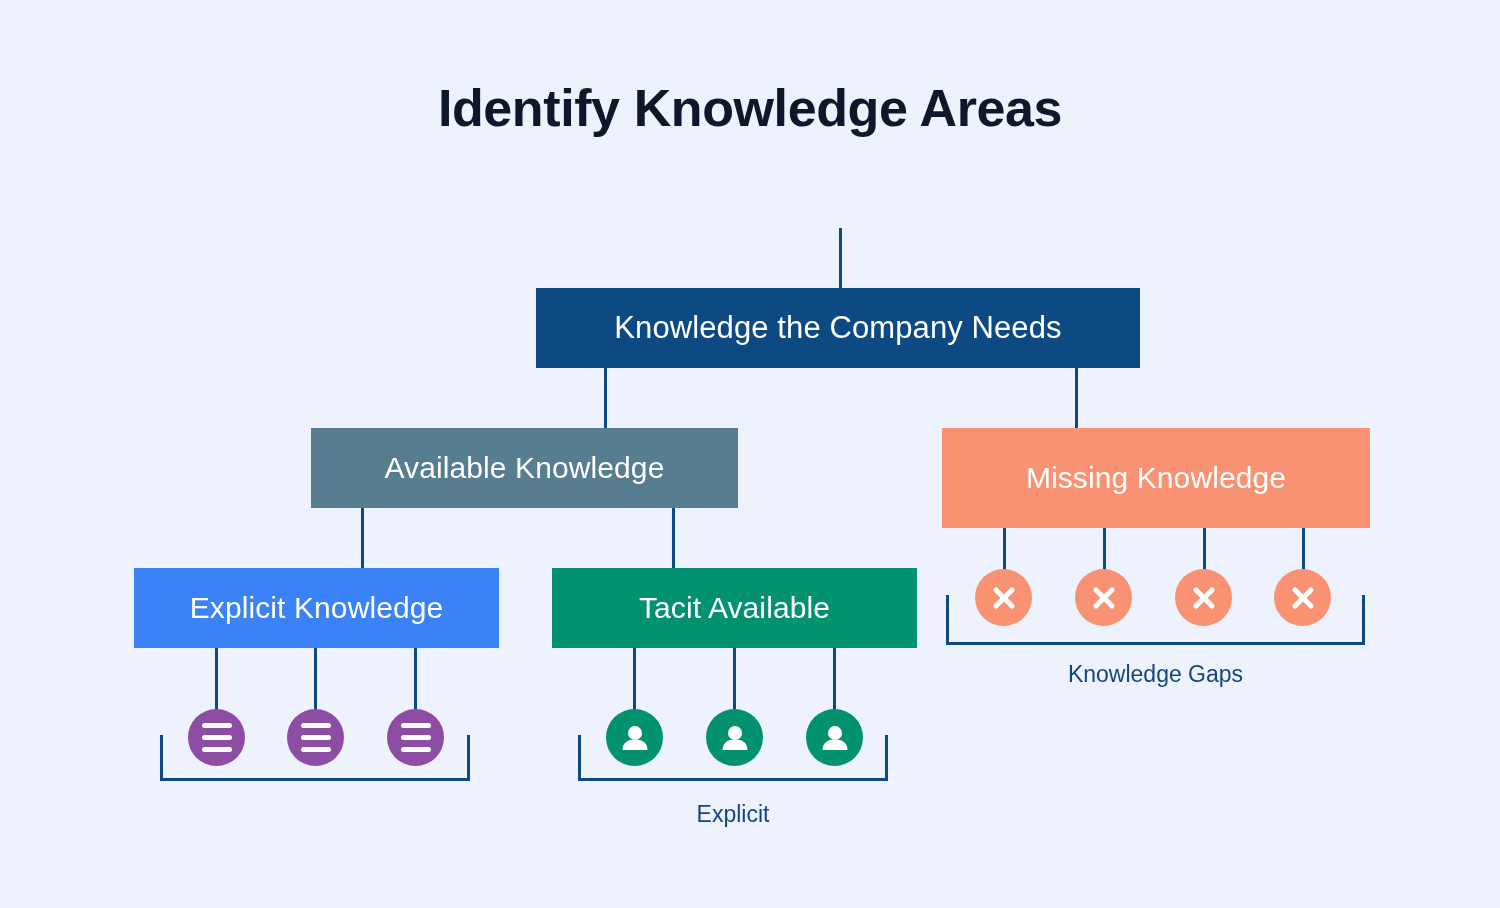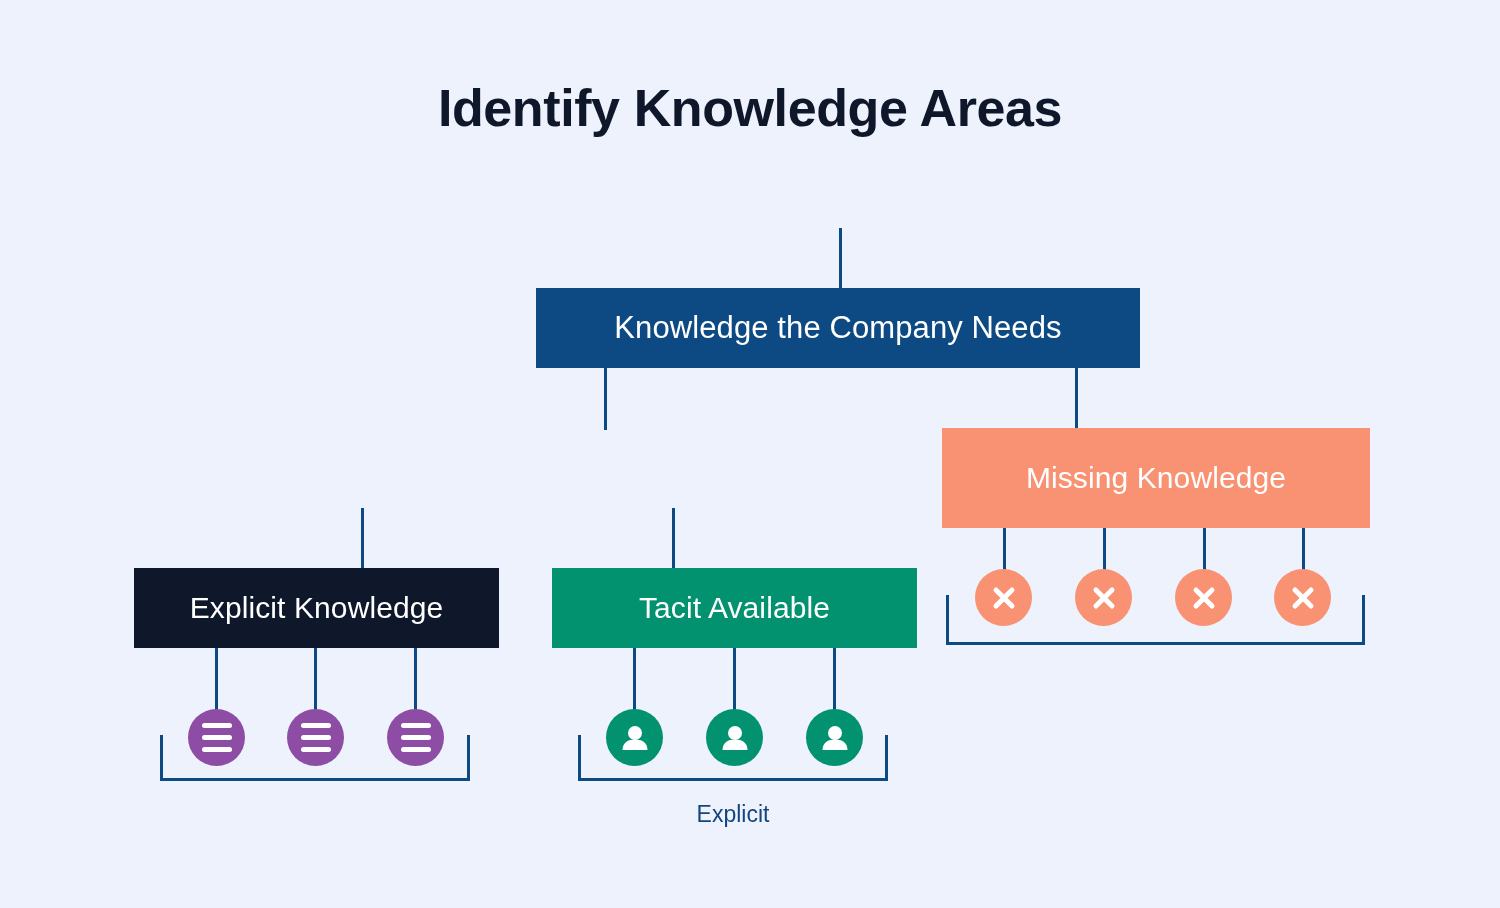--- a/index.html
+++ b/index.html
@@ -68,21 +68,21 @@
     top: 428px;
     width: 428px;
     height: 100px;
     background: #f89272;
   }
   .node-explicit {
     left: 134px;
     top: 568px;
     width: 365px;
     height: 80px;
-    background: #0f172a;
+    background: #3b82f6;
   }
   .node-tacit {
     left: 552px;
     top: 568px;
     width: 365px;
     height: 80px;
     background: #039270;
   }
 
   
@@ -162,20 +162,23 @@
   <div class="vline" style="left:414px; top:648px; height:68px;"></div>
 
   <div class="vline" style="left:633px; top:648px; height:68px;"></div>
   <div class="vline" style="left:733px; top:648px; height:68px;"></div>
   <div class="vline" style="left:833px; top:648px; height:68px;"></div>
 
   <div class="node node-root">
     <span>Knowledge the Company Needs</span>
   </div>
 
+  <div class="node node-available">
+    <span>Available Knowledge</span>
+  </div>
 
   <div class="node node-missing">
     <span>Missing Knowledge</span>
   </div>
 
   <div class="node node-explicit">
     <span>Explicit Knowledge</span>
   </div>
 
   <div class="node node-tacit">
@@ -201,20 +204,21 @@
     </svg>
   </div>
   <div class="icon-circle coral" style="left:1274px; top:569px; width:57px; height:57px;">
     <svg width="30" height="30" viewBox="0 0 30 30">
       <line x1="7" y1="7" x2="23" y2="23" stroke="#ffffff" stroke-width="5" stroke-linecap="round"></line>
       <line x1="23" y1="7" x2="7" y2="23" stroke="#ffffff" stroke-width="5" stroke-linecap="round"></line>
     </svg>
   </div>
 
   <div class="bracket" style="left:946px; top:595px; width:419px; height:50px;"></div>
+  <div class="bracket-label" style="left:946px; top:661px; width:419px;">Knowledge Gaps</div>
 
   <div class="icon-circle purple" style="left:188px; top:709px; width:57px; height:57px;">
     <div class="doc-lines">
       <span></span>
         <span></span>
         <span></span>
     </div>
   </div>
   <div class="icon-circle purple" style="left:287px; top:709px; width:57px; height:57px;">
     <div class="doc-lines">

